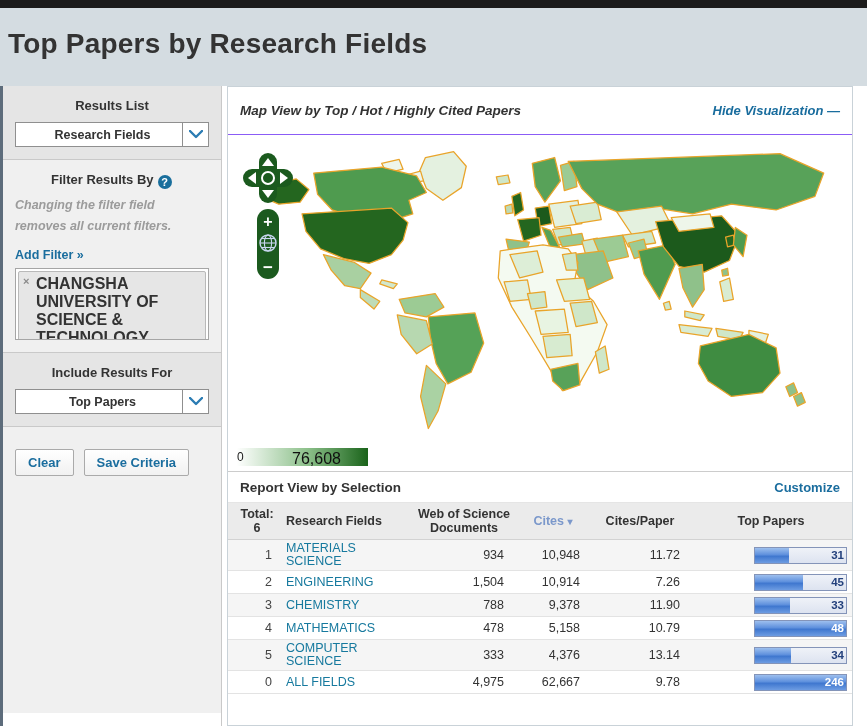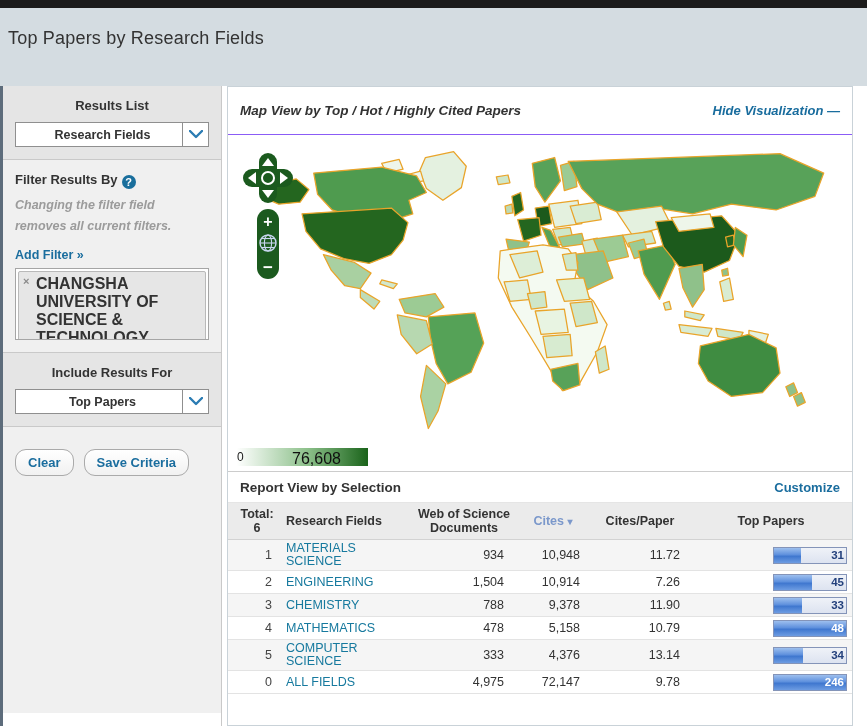--- a/index.html
+++ b/index.html
@@ -1,38 +1,38 @@
 <!DOCTYPE html>
 <html><head>
 <meta charset="utf-8">
 <style>
   * { margin:0; padding:0; box-sizing:border-box; }
   html,body { width:867px; height:726px; font-family:"Liberation Sans", sans-serif; background:#fff; overflow:hidden; }
   .topstrip { position:absolute; left:0; top:0; width:867px; height:8px; background:#1b1b1b; }
   .pagehead { position:absolute; left:0; top:8px; width:867px; height:78px; background:#d4dce1; }
-  .pagehead h1 { font-size:18px; font-weight:normal; color:#333; padding:20px 0 0 8px; letter-spacing:0.2px; }
+  .pagehead h1 { font-size:28px; font-weight:bold; color:#333; padding:20px 0 0 8px; letter-spacing:0.2px; }
 
   
   .sidebar { position:absolute; left:0; top:86px; width:222px; height:640px; border-left:3px solid #5d6c7b; border-right:1px solid #c9c9c9; }
   .side-sec { padding:12px; border-bottom:1px solid #c9c9c9; }
   .sec-a { background:#e5e5e5;text-align:center; }
   .sec-b { background:#f0f0f0; }
   .side-label { font-size:13px; font-weight:bold; color:#333; margin-bottom:9px; }
   .selectbox { background:#fff; border:1px solid #8f8f8f; height:25px; display:flex; align-items:center; cursor:pointer; }
   .selectbox .sel-text { flex:1; font-size:12.5px; font-weight:bold; color:#333; padding-left:7px; }
   .selectbox .sel-chev { width:26px; height:100%; border-left:1px solid #8f8f8f; display:flex; align-items:center; justify-content:center; }
   .help-badge { display:inline-block; width:14px; height:14px; border-radius:50%; background:#196e9c; color:#fff; font-size:11px; font-weight:bold; text-align:center; line-height:14px; vertical-align:-2px; margin-left:4px; }
   .filter-note { font-size:12.5px; font-style:italic; font-weight:bold; color:#9b9b9b; line-height:21px; margin-bottom:8px; }
   .add-filter { font-size:12.5px; font-weight:bold; color:#1a6d9e; text-decoration:none; display:inline-block; margin-bottom:6px; cursor:pointer; }
   .filter-list { background:#fff; border:1px solid #a5a5a5; height:72px; padding:2px; overflow:hidden; }
   .filter-tag { background:#e6e6e6; border:1px solid #b9b9b9; border-radius:2px; padding:3px 4px 4px 17px; position:relative; cursor:pointer; }
   .filter-tag .tag-x { position:absolute; left:4px; top:3px; color:#8a8a8a; font-size:11px; font-weight:bold; cursor:pointer; }
   .filter-tag .tag-text { font-size:16px; font-weight:bold; color:#333; line-height:11.5px; }
   .btnrow { display:flex; gap:10px; padding-top:10px; }
-  .btn { background:linear-gradient(#ffffff,#f1f1f1); border:1px solid #aaa; border-radius:11px; color:#1a6d9e; font-size:13px; font-weight:bold; padding:5px 12px; cursor:pointer; font-family:"Liberation Sans",sans-serif; }
+  .btn { background:linear-gradient(#ffffff,#f1f1f1); border:1px solid #aaa; border-radius:2px; color:#1a6d9e; font-size:13px; font-weight:bold; padding:5px 12px; cursor:pointer; font-family:"Liberation Sans",sans-serif; }
 
   
   .main { position:absolute; left:227px; top:86px; width:626px; height:640px; background:#fff; border:1px solid #c9d2d8; }
   .viz-head { height:48px; display:flex; align-items:center; padding:0 12px; border-bottom:1px solid #8b5cf6;font-style:italic; }
   .viz-title { font-size:13.5px; font-weight:bold; color:#333; flex:1; }
   .link { color:#1a6d9e; font-size:13px; font-weight:bold; text-decoration:none; cursor:pointer; }
   .map-area { position:relative; height:336px; }
   .world { position:absolute; left:8px; top:10px; }
   .controls { position:absolute; left:12px; top:16px; }
   .legend { position:absolute; left:6px; bottom:5px; width:134px; height:18px; background:linear-gradient(to right,#ffffff 2%, #8cc08a 55%, #1a631a 100%); }
@@ -49,21 +49,21 @@
   .h-cites .arrow { font-size:10px; }
   .trow { display:grid; grid-template-columns:58px 126px 104px 74px 100px 1fr; border-bottom:1px solid #e3e3e3; align-items:center; min-height:23px; padding:2px 0; font-size:12.5px; color:#333; }
   .trow.alt { background:#f5f5f5; }
   .c-rank { text-align:right; padding-right:14px; color:#444; }
   .c-field { color:#16799e; font-weight:normal; line-height:13px; cursor:pointer; }
   .c-num { text-align:right; padding-right:8px; }
   .c-docs { padding-right:12px; }
   .c-cites { padding-right:10px; }
   .c-cpp { padding-right:10px; }
   .c-bar { display:flex; justify-content:flex-end; padding-right:5px; }
-  .bar { position:relative; width:74px; height:17px; border:1px solid #8494b8; background:linear-gradient(#eff2f8,#dde3f0); }
+  .bar { position:relative; width:93px; height:17px; border:1px solid #8494b8; background:linear-gradient(#eff2f8,#dde3f0); }
   .bar-fill { position:absolute; left:0; top:0; height:100%; background:linear-gradient(#9dbfee 0%, #5e90dd 45%, #3f77cf 55%, #6d9ce2 100%); }
   .bar-num { position:absolute; right:2px; top:1px; font-size:11.5px; font-weight:bold; color:#24417c; }
   .bar-num.on-fill { color:#fff; }
 </style>
 </head>
 <body>
 
 <div class="topstrip"></div>
 <div class="pagehead">
   <h1>Top Papers by Research Fields</h1>
@@ -76,21 +76,21 @@
       <span class="sel-text">Research Fields</span>
       <span class="sel-chev">
         <svg width="14" height="9" viewBox="0 0 14 9">
             <polyline points="1,1 7,7 13,1" fill="none" stroke="#2b7cb3" stroke-width="2.4" stroke-linecap="round" stroke-linejoin="round"></polyline>
           </svg>
       </span>
     </div>
   </div>
 
   <div class="side-sec sec-b">
-    <div class="side-label" style="margin-bottom:6px;">
+    <div class="side-label" style="margin-bottom:6px;margin-left:36px;">
       <span>Filter Results By</span><span class="help-badge">?</span>
     </div>
     <div class="filter-note">Changing the filter field removes all current filters.</div>
     <a class="add-filter">Add Filter »</a>
     <div class="filter-list">
       <div class="filter-tag">
         <span class="tag-x">×</span>
         <span class="tag-text">CHANGSHA UNIVERSITY OF SCIENCE &amp; TECHNOLOGY</span>
       </div>
     </div>
@@ -315,21 +315,21 @@
           <div class="bar-fill" style="width: 40%;"></div>
           <span class="bar-num">34</span>
         </div>
       </div>
     </div>
 
     <div class="trow">
       <div class="c-rank">0</div>
       <div class="c-field">ALL FIELDS</div>
       <div class="c-num c-docs">4,975</div>
-      <div class="c-num c-cites">72,147</div>
+      <div class="c-num c-cites">62,667</div>
       <div class="c-num c-cpp">9.78</div>
       <div class="c-bar">
         <div class="bar">
           <div class="bar-fill" style="width: 100%;"></div>
           <span class="bar-num on-fill">246</span>
         </div>
       </div>
     </div>
   </div>
 

